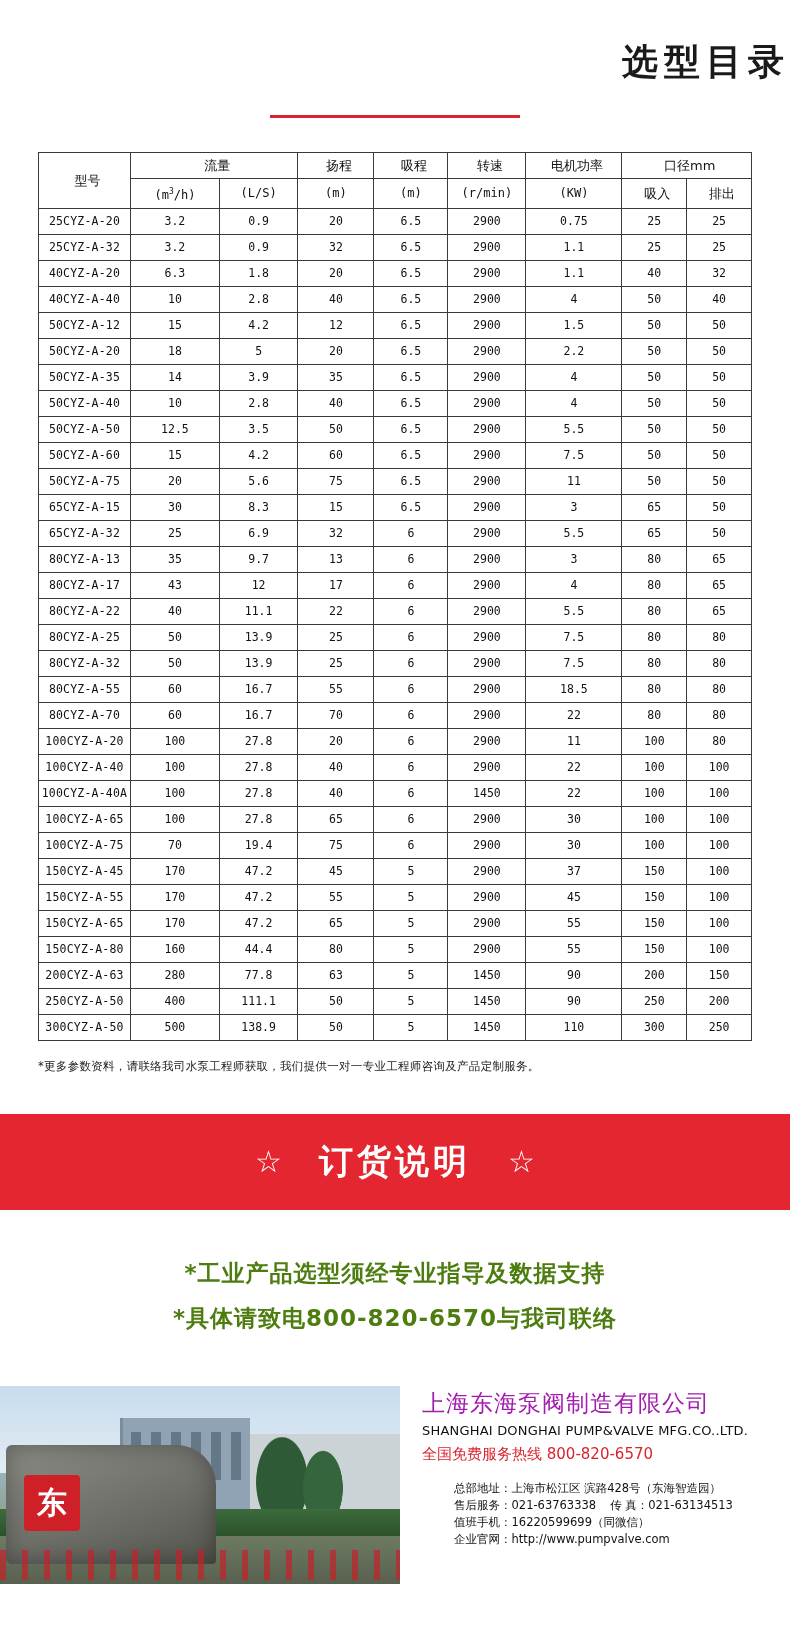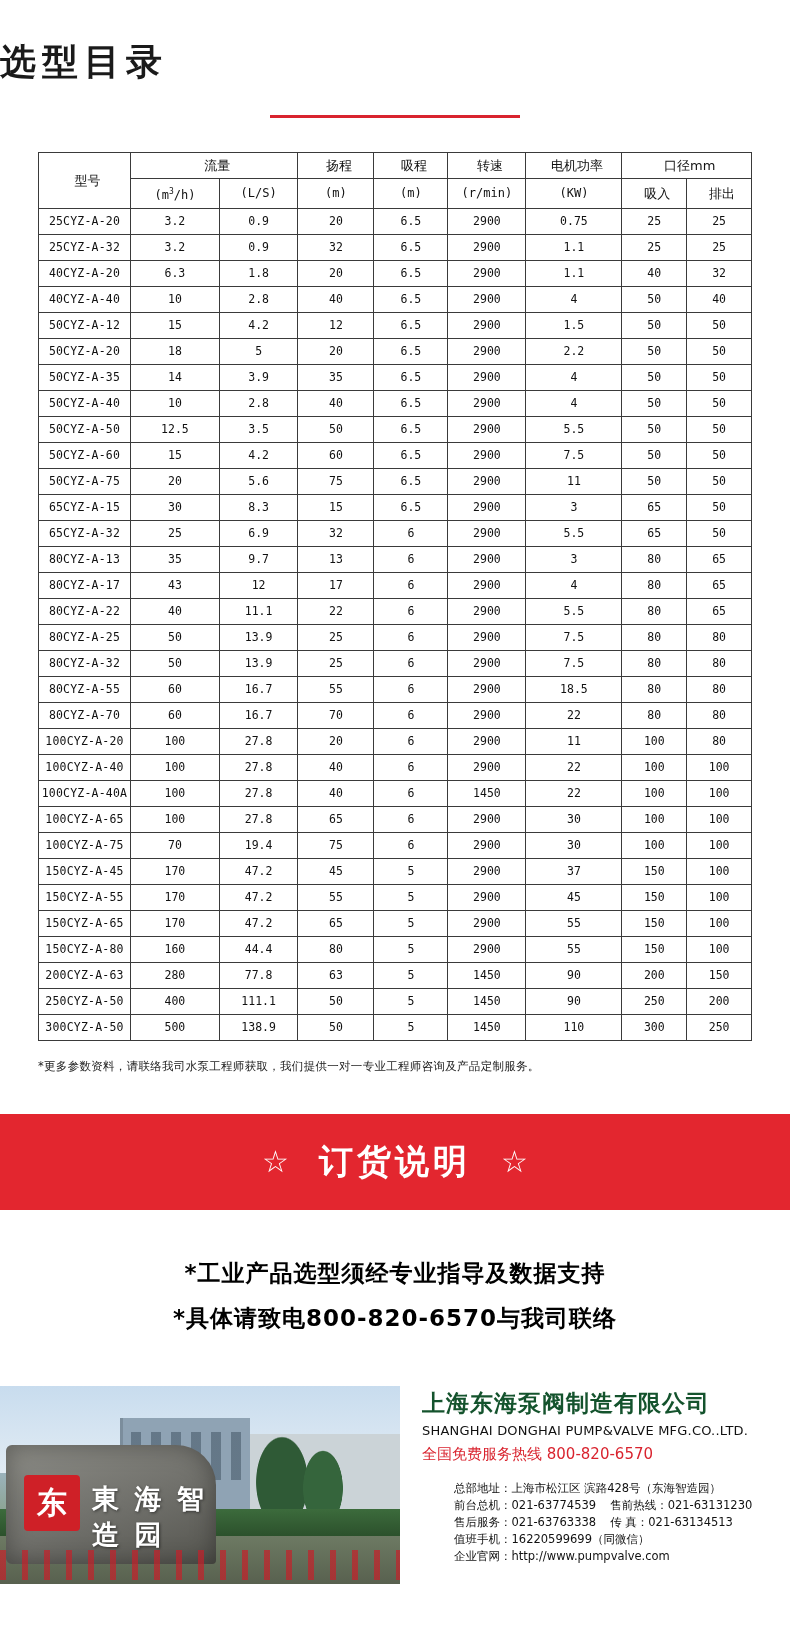--- a/index.html
+++ b/index.html
@@ -11,21 +11,21 @@
     color: #1a1a1a;
   }
   .page {
     width: 790px;
     position: relative;
     background: #fff;
   }
   
   .title-block {
     padding-top: 38px;
-    text-align: left;
+    text-align: right;
   }
   .title-block h1 {
     margin: 0;
     font-size: 36px;
     font-weight: bold;
     letter-spacing: 6px;
     color: #1a1a1a;
     font-family: "DejaVu Sans", sans-serif;
   }
   .title-rule {
@@ -89,36 +89,36 @@
     display: flex;
     align-items: center;
     gap: 22px;
   }
   .banner .star {
     color: #ffffff;
     font-size: 30px;
     line-height: 1;
   }
   .banner h2 {
-    margin: 8px;
+    margin: 15px;
     color: #ffffff;
     font-size: 34px;
     font-weight: bold;
     letter-spacing: 4px;
     font-family: "DejaVu Sans", sans-serif;
   }
   
   .red-lines {
     text-align: center;
     padding-top: 48px;
     padding-bottom: 28px;
   }
   .red-lines p {
     margin: 0 0 14px 0;
-    color: #000000;
+    color: #4d7c0f;
     font-size: 23px;
     font-weight: bold;
     letter-spacing: 1px;
     font-family: "DejaVu Sans", sans-serif;
   }
   
   .footer {
     display: flex;
     align-items: flex-start;
     padding: 10px 0 0 0;
@@ -189,22 +189,22 @@
     background: repeating-linear-gradient(90deg, rgba(200,30,40,.85) 0 6px, rgba(90,120,70,.0) 6px 22px);
     opacity:.8;
   }
   .finfo {
     padding-left: 22px;
     padding-top: 2px;
     flex: 1 1 auto;
   }
   .finfo .cn-name {
     font-size: 23px;
-    font-weight: bold;
-    color: #14532d;
+    font-weight: normal;
+    color: #a21caf;
     letter-spacing: 1px;
     font-family: "DejaVu Sans", sans-serif;
     margin: 0 0 1px 0;
   }
   .finfo .en-name {
     font-size: 13px;
     color: #111;
     letter-spacing: .2px;
     margin: 4px 0 7px 0;
     font-family: "DejaVu Sans", sans-serif;
@@ -635,32 +635,30 @@
     <div class="photo">
       <div class="sky"></div>
       <div class="bld-left"></div>
       <div class="bld-right"></div>
       <div class="tree1"></div>
       <div class="tree2"></div>
       <div class="hedge"></div>
       <div class="ground"></div>
       <div class="stone">
         <div class="logo-mark">东</div>
-        <div class="stone-text">東 海 智 造 园</div>
       </div>
       <div class="flowers"></div>
     </div>
 
     <div class="finfo">
       <p class="cn-name">上海东海泵阀制造有限公司</p>
       <p class="en-name">SHANGHAI DONGHAI PUMP&amp;VALVE MFG.CO..LTD.</p>
       <p class="hotline">全国免费服务热线  800-820-6570</p>
       <div id="footer-lines">
           <div class="row"><span>总部地址：</span><span>上海市松江区   滨路428号（东海智造园）</span></div>
-          <div class="row"><span>前台总机：</span><span>021-63774539</span><span class="gap"></span><span>售前热线：</span><span>021-63131230</span></div>
           <div class="row"><span>售后服务：</span><span>021-63763338</span><span class="gap"></span><span>传   真：</span><span>021-63134513</span></div>
           <div class="row"><span>值班手机：</span><span>16220599699（同微信）</span></div>
           <div class="row"><span>企业官网：</span><span>http://www.pumpvalve.com</span></div>
         </div>
     </div>
   </div>
 
 </div>
 
 </body></html>

